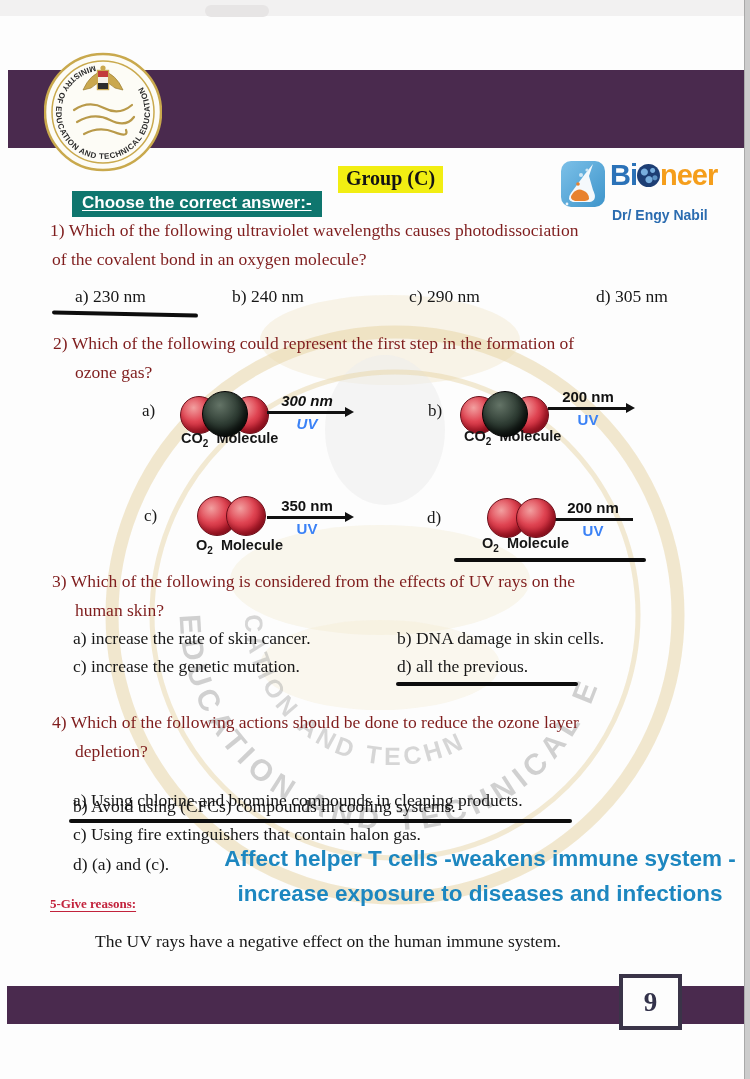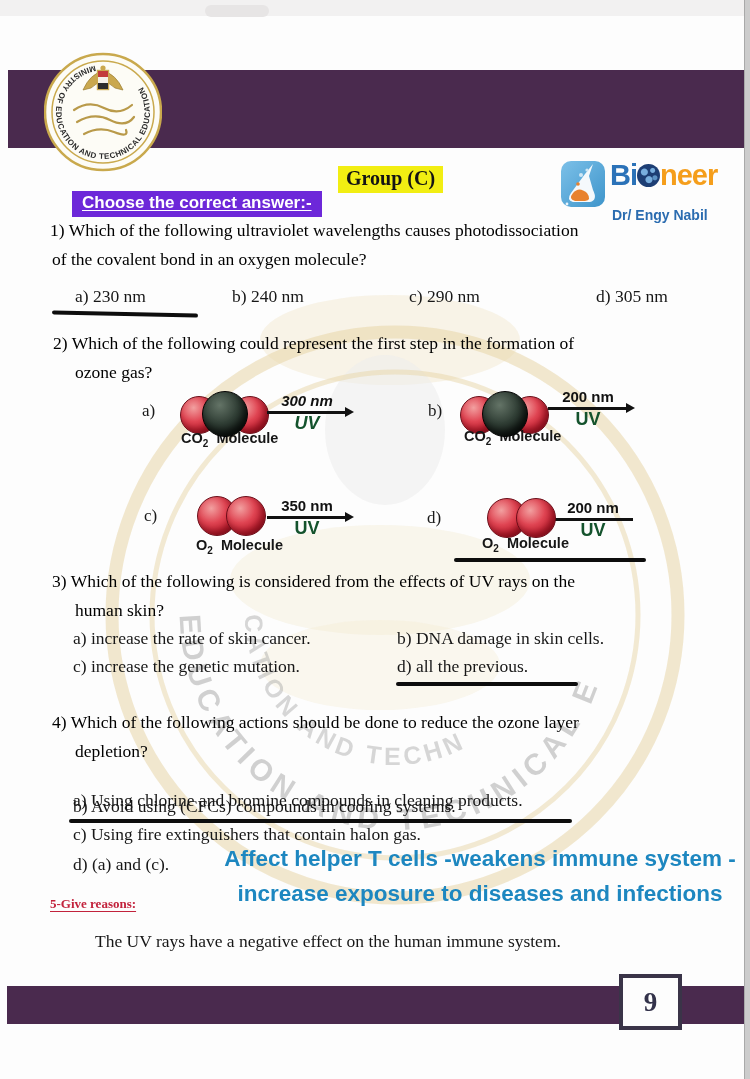--- a/index.html
+++ b/index.html
@@ -28,24 +28,24 @@
   .brand-o{display:inline-block;width:23px;height:23px;border-radius:50%;vertical-align:-2px;
     background:
       radial-gradient(circle at 32% 35%, #78aede 0 3px, transparent 4px),
       radial-gradient(circle at 68% 28%, #78aede 0 2px, transparent 3px),
       radial-gradient(circle at 52% 68%, #78aede 0 3px, transparent 4px),
       radial-gradient(circle at 78% 60%, #5c92c4 0 2px, transparent 3px),
       #1d3e74;}
   .brand-neer{color:#f59e1b;}
   .brand-sub{color:#2b6cb0;font-weight:bold;font-size:14px;margin:0 0 0 52px;line-height:15px;}
 
-  .instruction{left:72px;top:191px;background:#6d28d9;color:#ffffff;font-weight:bold;
+  .instruction{left:72px;top:191px;background:#0f766e;color:#ffffff;font-weight:bold;
     font-size:17px;padding:2px 10px 4px;text-decoration:underline;text-underline-offset:2px;}
 
-  .qline{font-size:17.5px;color:#000000;white-space:nowrap;}
+  .qline{font-size:17.5px;color:#7f1d1d;white-space:nowrap;}
   .opt{font-size:17.5px;color:#171717;white-space:nowrap;}
   .answer-line{background:#0d0d0d;border-radius:2px;}
 
   .diag-label{font-size:17px;color:#1a1a1a;}
   .mol{position:absolute;}
   .sph{position:absolute;border-radius:50%;}
   .sph.red{width:36px;height:36px;border:1px solid #6b0d18;
     background:radial-gradient(circle at 35% 30%, #f2a0a0, #e04553 40%, #c11f30 70%, #801322);
     box-shadow:inset -3px -4px 6px rgba(90,5,15,.55);}
   .sph.blk{width:44px;height:44px;border:1px solid #000;z-index:2;
@@ -57,21 +57,21 @@
   .mol3 .p3{left:51px;top:6px;}
   .mol2{width:68px;height:42px;}
   .mol2 .p1{left:0;top:2px;width:38px;height:38px;}
   .mol2 .p2{left:29px;top:2px;width:38px;height:38px;z-index:2;}
 
   .arrowblock{width:80px;text-align:center;font-family:"Liberation Sans",sans-serif;}
   .aw-top{font-weight:bold;font-size:15px;color:#111;line-height:17px;}
   .aw-line{position:relative;height:2.5px;background:#111;margin:2px 0 1px;}
   .aw-head{position:absolute;right:-7px;top:-4px;width:0;height:0;
     border-left:9px solid #111;border-top:5px solid transparent;border-bottom:5px solid transparent;}
-  .aw-uv{font-weight:bold;font-size:18px;color:#14532d;line-height:17px;}
+  .aw-uv{font-weight:bold;font-size:15px;color:#3b82f6;line-height:17px;}
 
   .molcap{font-family:"Liberation Sans",sans-serif;font-weight:bold;font-size:14.5px;color:#161616;white-space:nowrap;}
   .molcap sub{font-size:10px;}
 
   .note-blue{left:213px;top:841px;width:534px;text-align:center;color:#1d87c0;
     font-family:"Liberation Sans",sans-serif;font-weight:bold;font-size:22.5px;line-height:35px;}
 
   .reasons{left:50px;top:896px;color:#c2223c;font-weight:bold;font-size:13px;
     text-decoration:underline;text-underline-offset:3px;}
   .statement{left:95px;top:931px;font-size:17.5px;color:#171717;white-space:nowrap;}

